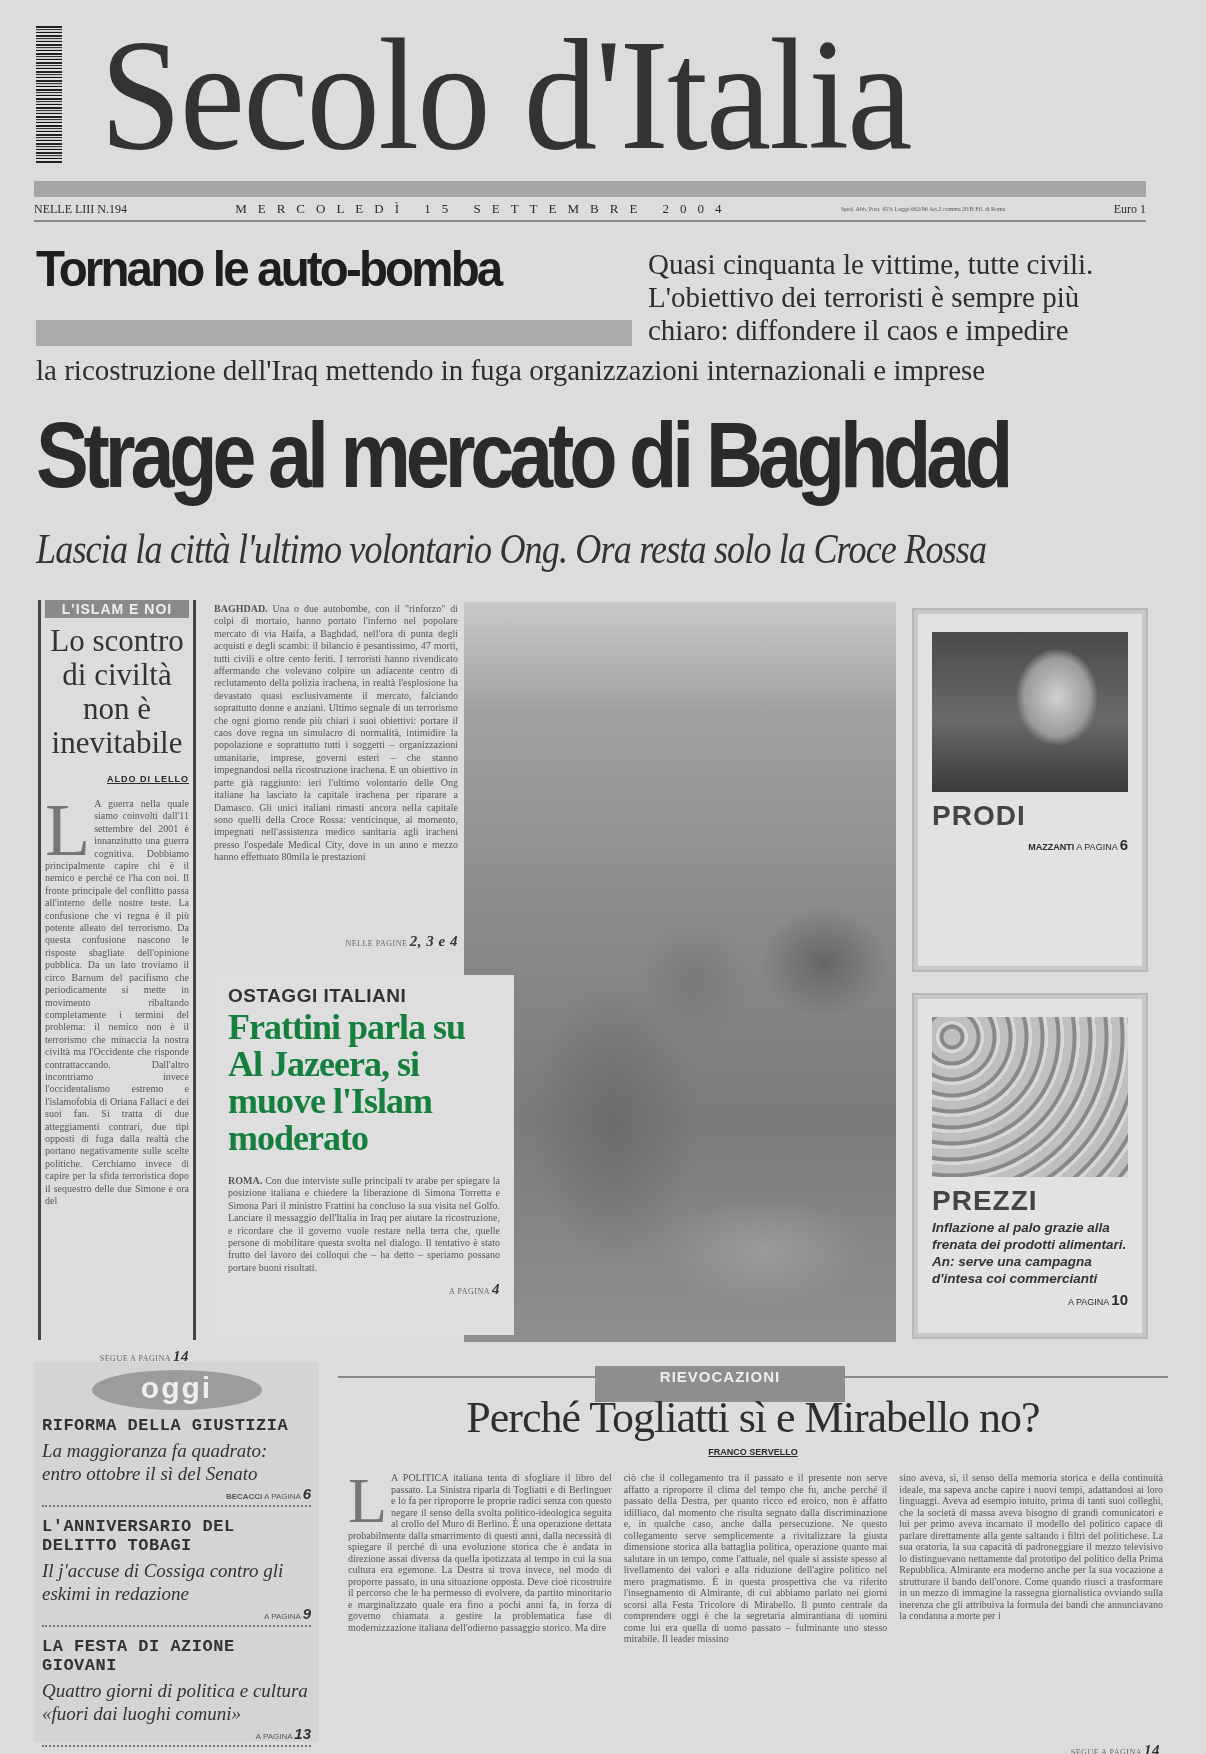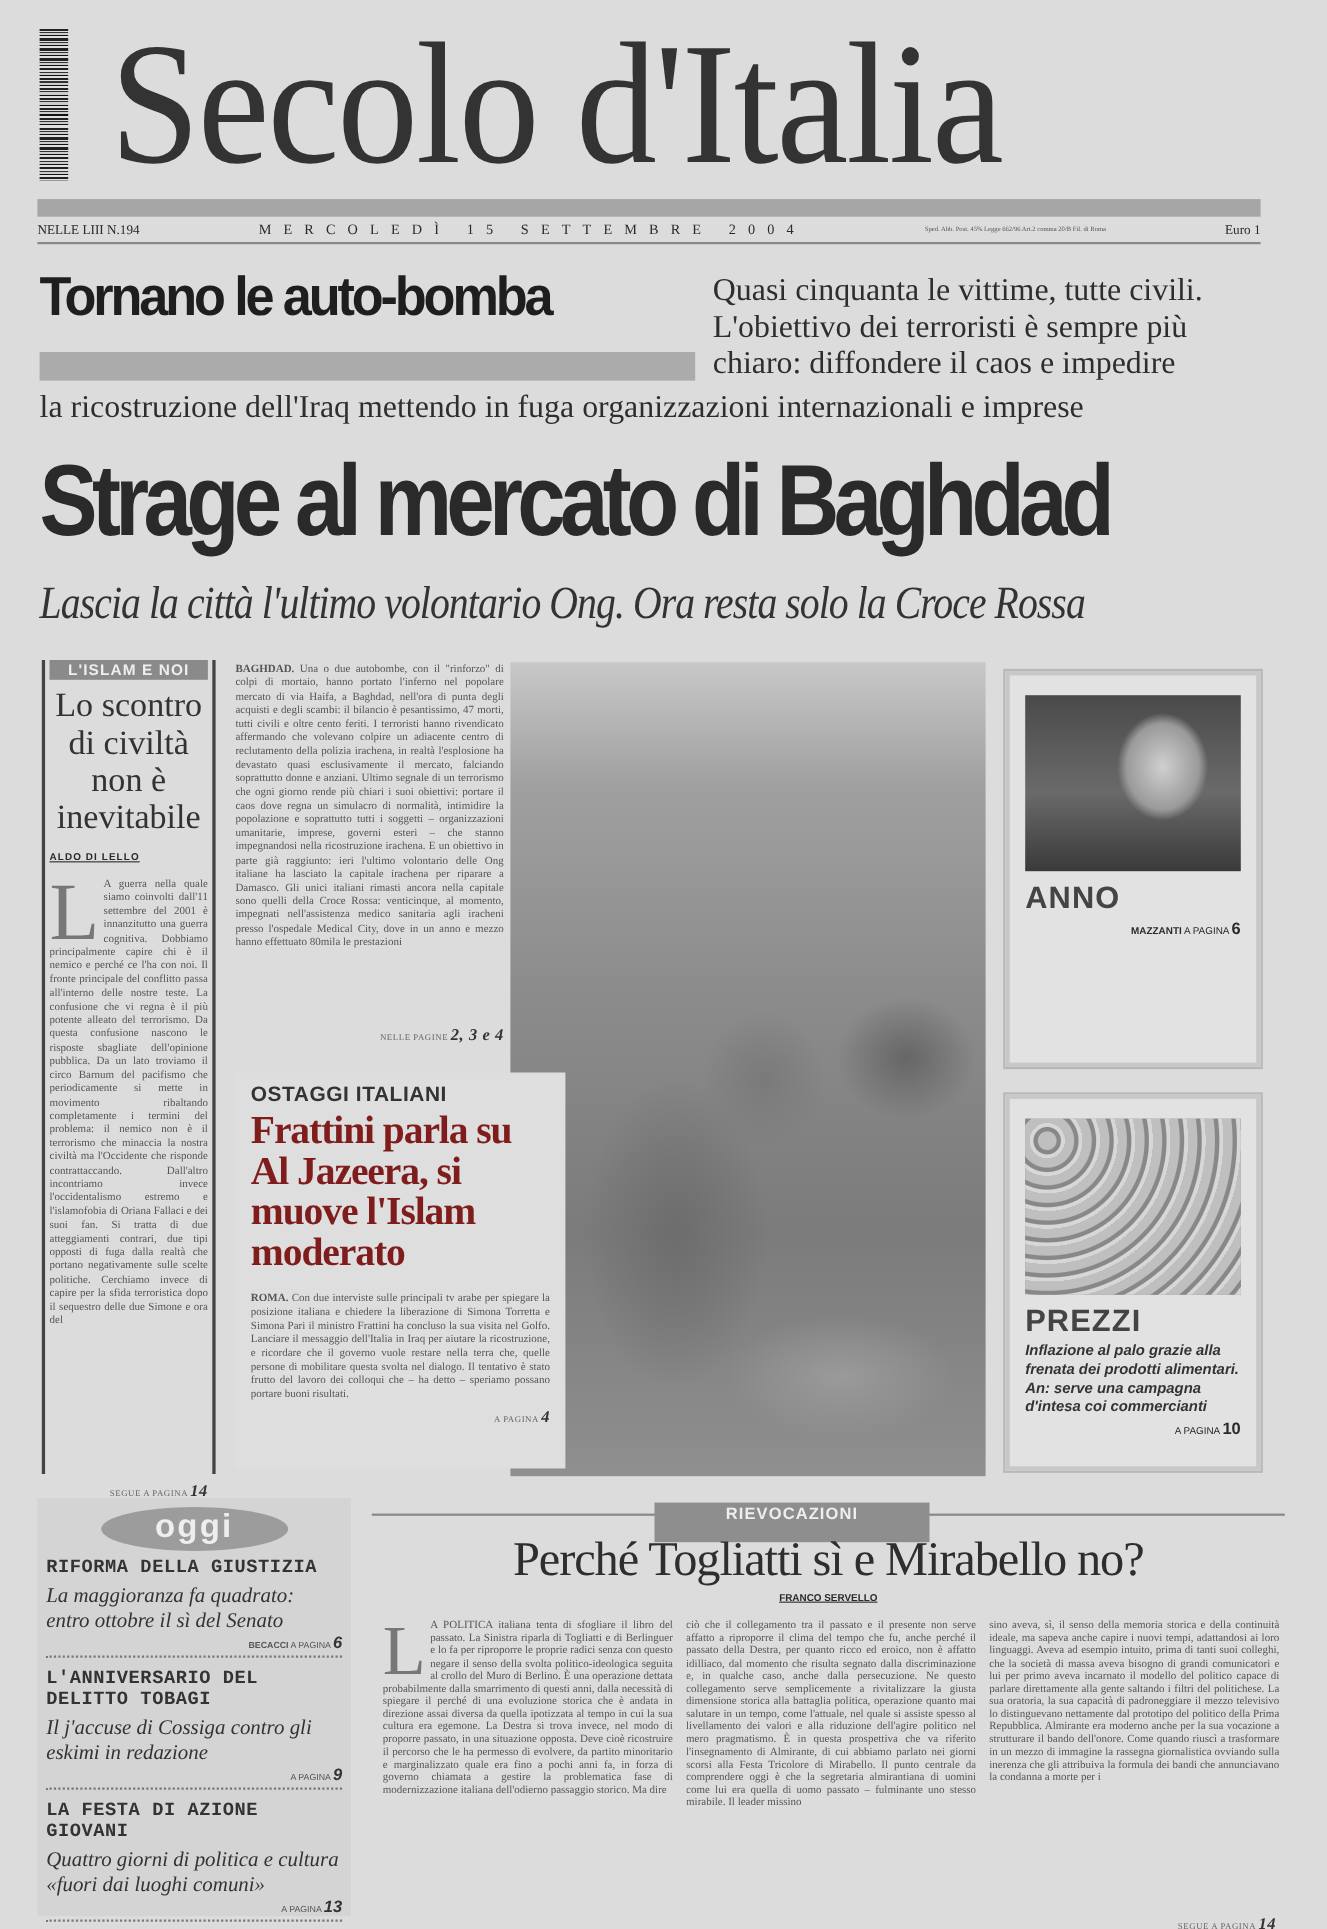--- a/index.html
+++ b/index.html
@@ -23,39 +23,39 @@
   .main-head{left:36px;top:400px;font-family:"Liberation Sans",sans-serif;font-weight:bold;font-size:92px;
     letter-spacing:-6px;color:#2a2a2a;white-space:nowrap;transform:scaleX(0.86);transform-origin:left top;line-height:110px;}
   .main-sub{left:36px;top:525px;font-style:italic;font-size:42px;color:#333;white-space:nowrap;
     letter-spacing:-1px;transform:scaleX(0.86);transform-origin:left top;}
 
   
   .leftcol{left:38px;top:600px;width:158px;height:740px;border-left:3px solid #444;border-right:3px solid #444;padding:0 4px;box-sizing:border-box;}
   .tag{background:#8a8a8a;color:#eee;font-family:"Liberation Sans",sans-serif;font-weight:bold;font-size:14px;
     text-align:center;letter-spacing:1px;padding:1px 0;}
   .edit-title{font-size:31px;line-height:34px;text-align:center;color:#333;margin-top:6px;}
-  .byline{font-family:"Liberation Sans",sans-serif;font-weight:bold;font-size:9px;text-align:left;margin-top:14px;letter-spacing:1px;text-decoration:underline;}
+  .byline{font-family:"Liberation Sans",sans-serif;font-weight:bold;font-size:9px;text-align:right;margin-top:14px;letter-spacing:1px;text-decoration:underline;}
   .bodytxt{font-size:10px;line-height:12.4px;color:#555;text-align:justify;}
   .dropcap{float:left;font-size:74px;line-height:60px;color:#777;margin:2px 4px 0 0;}
   .segue{font-family:Liberation Serif, serif;font-size:8px;color:#666;text-align:right;letter-spacing:0.5px;}
   .segue b{font-size:15px;font-style:italic;color:#333;}
 
   
   .centercol{left:214px;top:603px;width:244px;}
   .cap{font-weight:bold;font-size:10px;}
   .photo{left:464px;top:602px;width:432px;height:740px;
     background:
       radial-gradient(ellipse 120px 200px at 150px 520px,#6d6d6d,transparent 70%),
       radial-gradient(ellipse 80px 90px at 230px 380px,#7a7a7a,transparent 70%),
       radial-gradient(ellipse 90px 80px at 360px 360px,#666,transparent 70%),
       radial-gradient(ellipse 150px 80px at 300px 650px,#9a9a9a,transparent 70%),
       linear-gradient(180deg,#c8c8c8 0%,#a0a0a0 15%,#8c8c8c 40%,#7b7b7b 70%,#8f8f8f 100%);}
   .ostaggi{left:214px;top:975px;width:300px;height:360px;background:#dedede;padding:10px 14px;box-sizing:border-box;}
   .ost-kicker{font-family:"Liberation Sans",sans-serif;font-weight:bold;font-size:19px;color:#333;letter-spacing:0.5px;}
-  .ost-title{font-size:36px;line-height:37px;font-weight:bold;color:#7f1d1d;letter-spacing:-1px;margin-top:2px;}
+  .ost-title{font-size:36px;line-height:37px;font-weight:bold;color:#15803d;letter-spacing:-1px;margin-top:2px;}
   .ost-body{margin-top:18px;}
 
   
   .rbox{left:914px;width:232px;background:#e2e2e2;border:4px solid #c8c8c8;box-shadow:0 0 0 2px #b8b8b8;box-sizing:border-box;padding:18px 14px 10px;}
   .rbox .pic{width:100%;height:160px;}
   .prodi-pic{background:radial-gradient(ellipse 55px 65px at 125px 65px,#d0d0d0,#9a9a9a 60%,transparent 75%),
       linear-gradient(180deg,#4a4a4a,#6a6a6a 55%,#3a3a3a);}
   .prezzi-pic{background:repeating-radial-gradient(circle at 20px 20px,#bfbfbf 0 8px,#888 9px 12px,#d7d7d7 13px 16px),#999;}
   .rbox h3{margin:8px 0 2px;font-family:"Liberation Sans",sans-serif;font-weight:bold;font-size:28px;color:#444;letter-spacing:1px;}
   .rbox .desc{font-family:"Liberation Sans",sans-serif;font-style:italic;font-weight:bold;font-size:13.5px;line-height:17px;color:#333;}
@@ -131,21 +131,21 @@
   <div class="bodytxt ost-body" style="height:100px;overflow:hidden;">
     <span class="cap">ROMA.</span> <span>Con due interviste sulle principali tv arabe per spiegare la posizione italiana e chiedere la liberazione di Simona Torretta e Simona Pari il ministro Frattini ha concluso la sua visita nel Golfo. Lanciare il messaggio dell'Italia in Iraq per aiutare la ricostruzione, e ricordare che il governo vuole restare nella terra che, quelle persone di mobilitare questa svolta nel dialogo. Il tentativo è stato frutto del lavoro dei colloqui che – ha detto – speriamo possano portare buoni risultati.</span>
   </div>
   <div class="segue" style="margin-top:6px;">
     <span>A PAGINA</span> <b>4</b>
   </div>
 </div>
 
 <div class="abs rbox" style="top:610px;height:360px;">
   <div class="pic prodi-pic"></div>
-  <h3>ANNO</h3>
+  <h3>PRODI</h3>
   <div class="ref">
     <span style="font-weight:bold">MAZZANTI</span>
     <span>A PAGINA</span>
     <b>6</b>
   </div>
 </div>
 <div class="abs rbox" style="top:995px;height:342px;">
   <div class="pic prezzi-pic"></div>
   <h3>PREZZI</h3>
   <div class="desc">Inflazione al palo grazie alla frenata dei prodotti alimentari. An: serve una campagna d'intesa coi commercianti</div>

